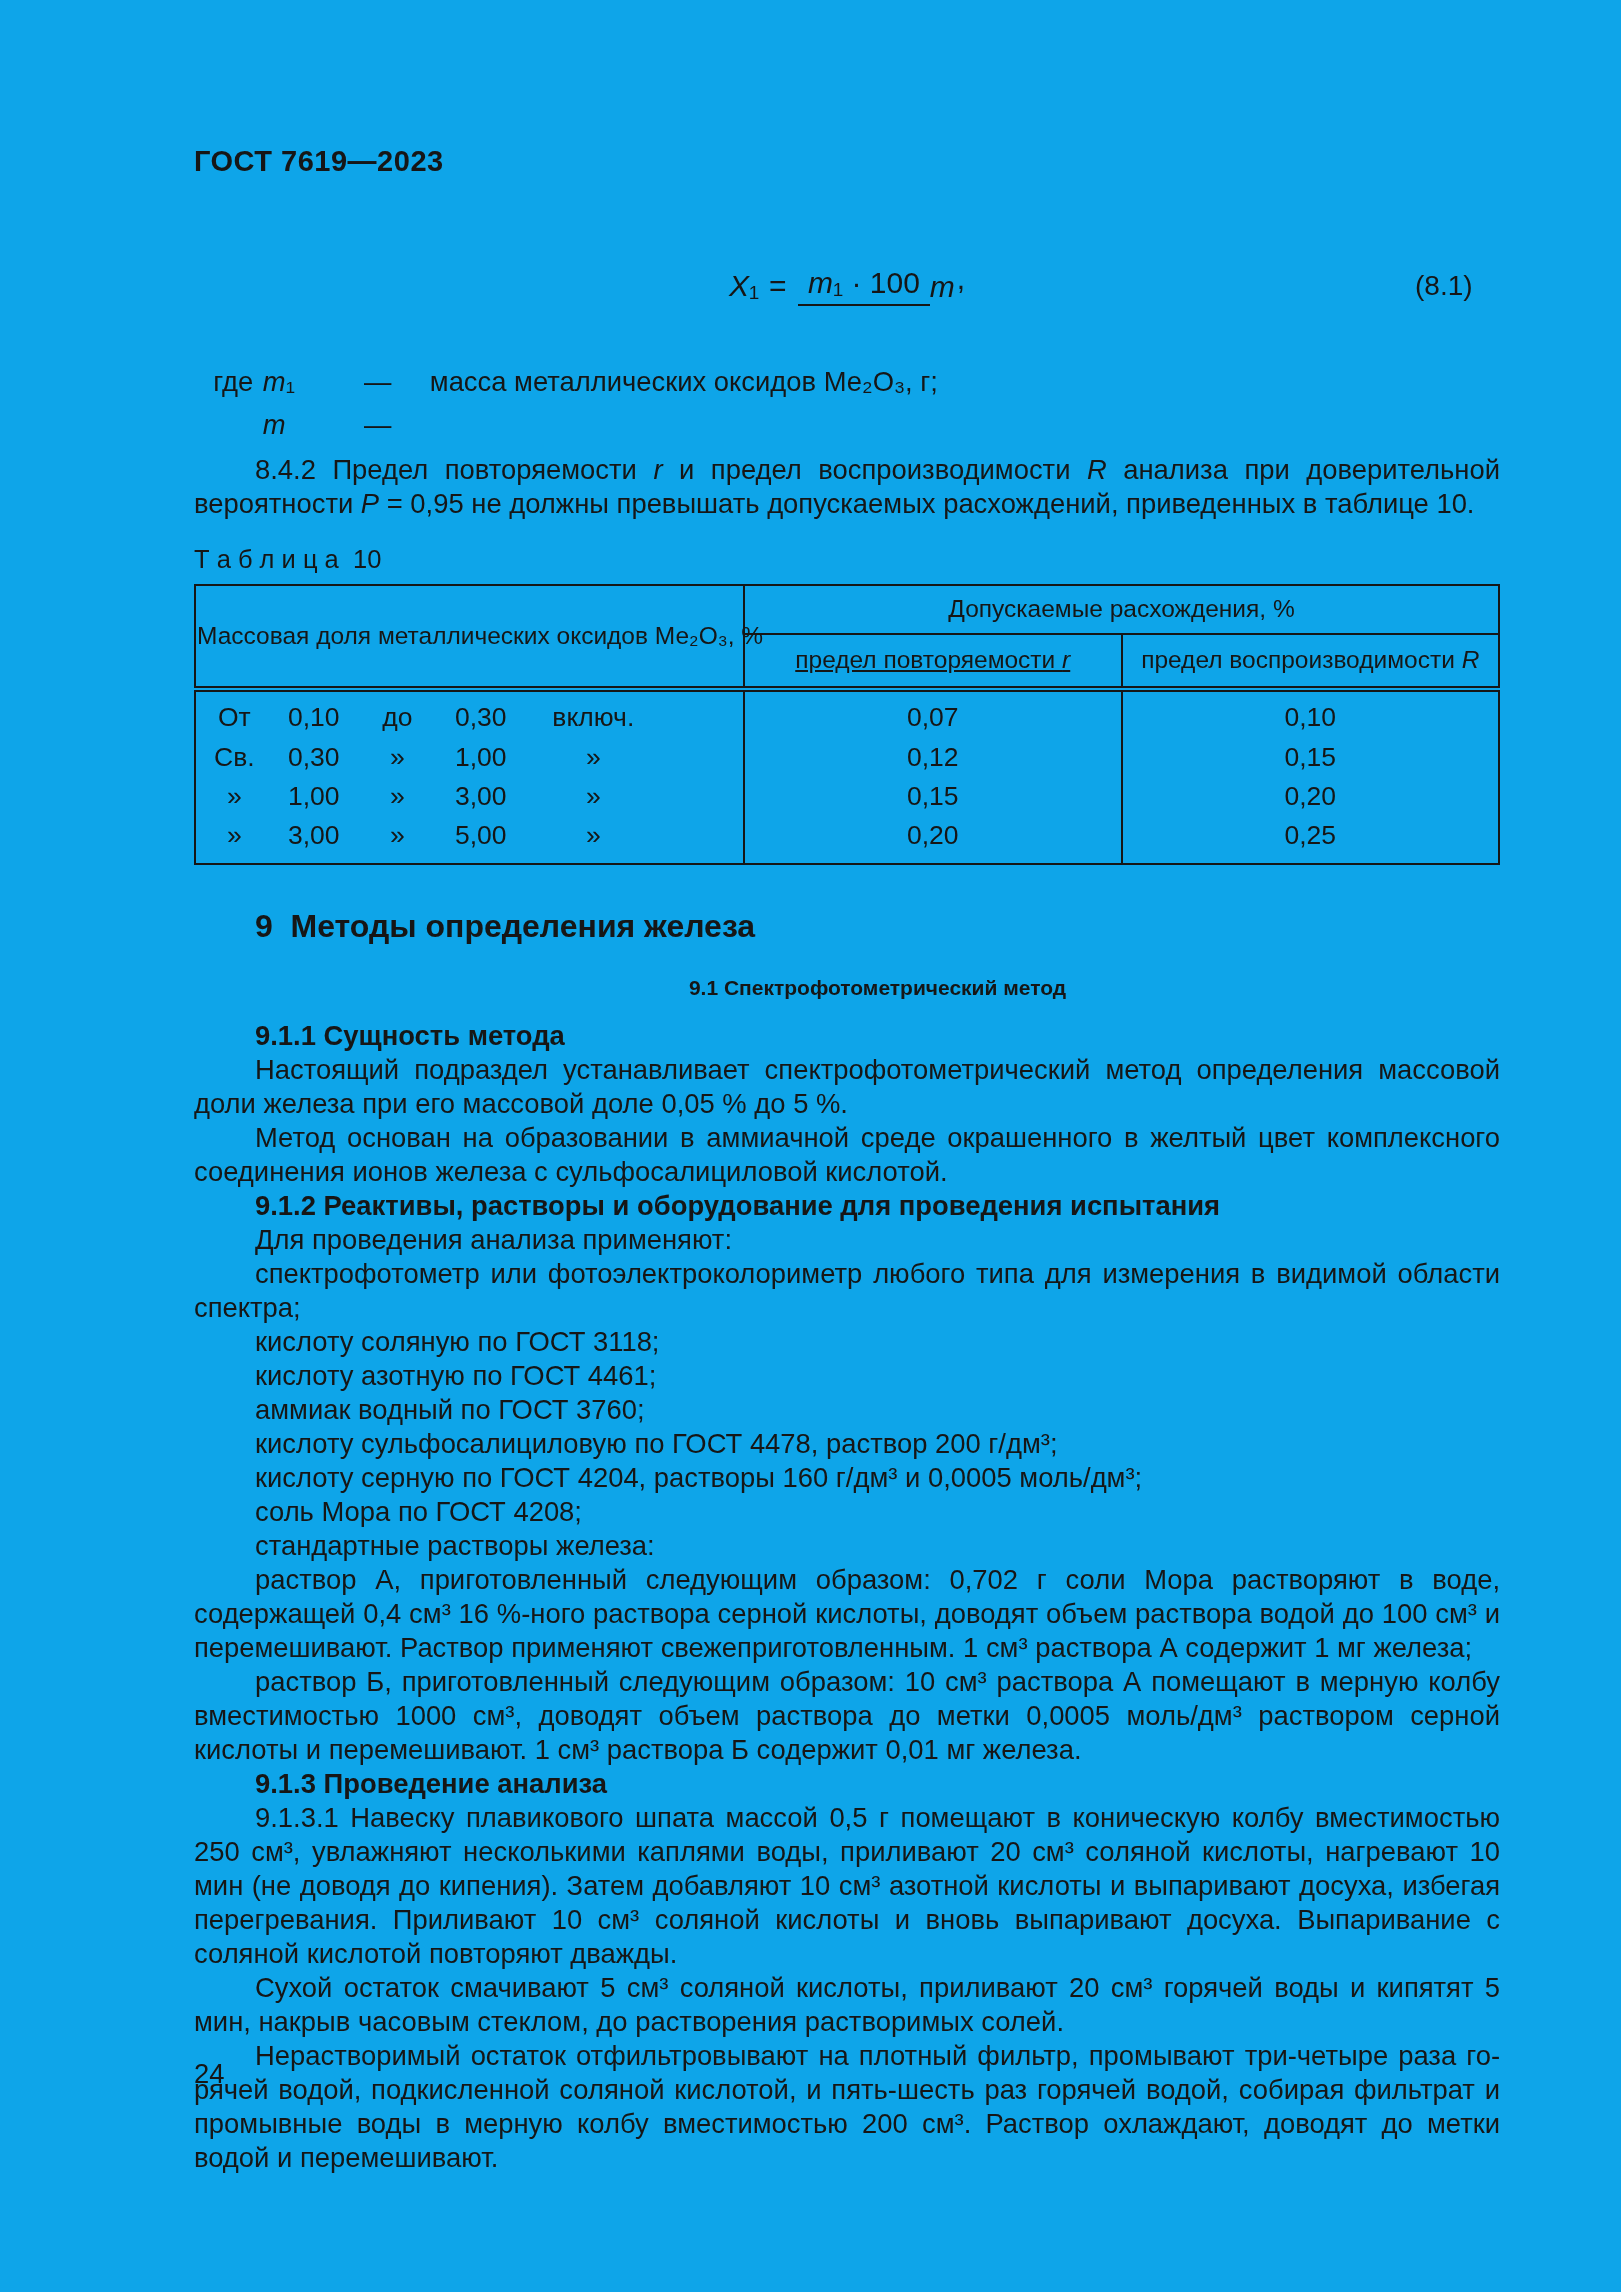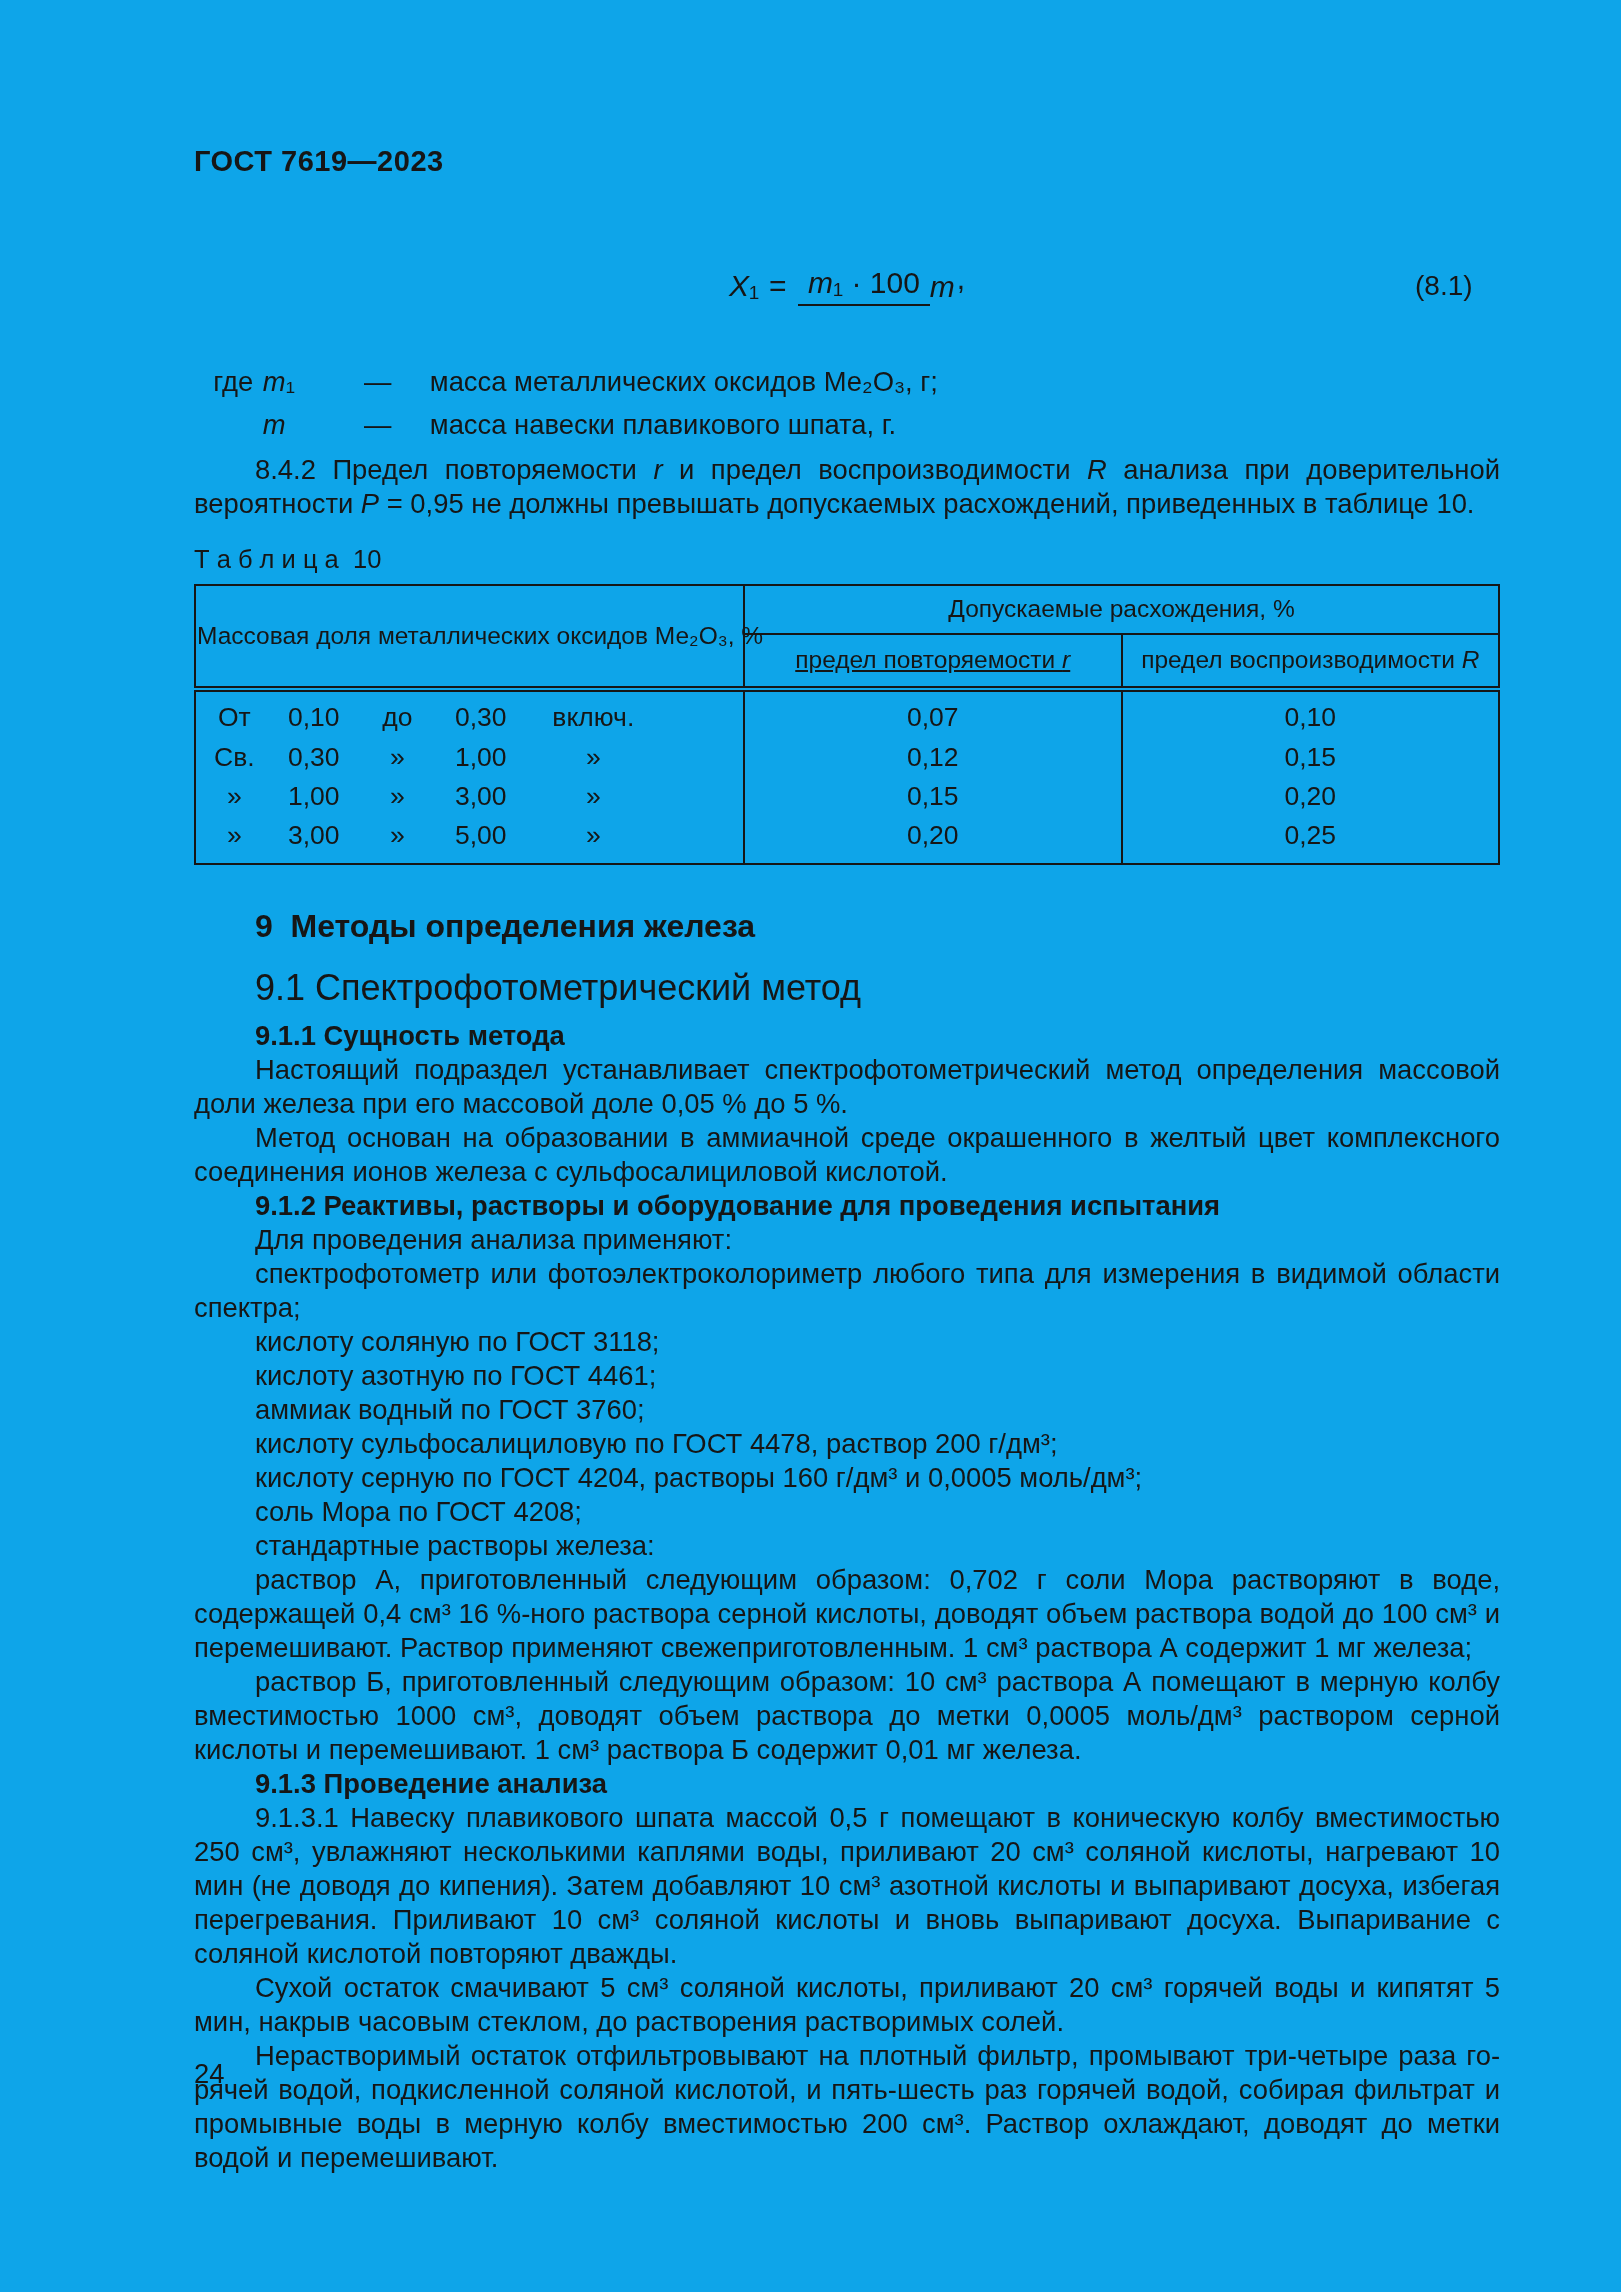--- a/index.html
+++ b/index.html
@@ -46,21 +46,21 @@
   .sh1{width:363px;border-right:2.9px solid #161616;text-decoration:underline;}
   .sh2{width:398px;}
   tbody.t10b td{font-size:26.5px;padding:5.9px 0;line-height:27.4px;}
   tbody.t10b tr:first-child td{padding-top:12.7px;}
   tbody.t10b tr:last-child td{padding-bottom:13.7px;}
   .td-c1{padding-left:7.8px !important;}
   .td-c2,.td-c3{border-left:2.9px solid #161616;text-align:center;}
   .range{display:grid;grid-template-columns:61px 98px 69px 98px 127px;justify-items:center;}
 
   .h1s{font-size:32px;font-weight:bold;text-indent:61px;margin:43px 0 0 0;white-space:pre-wrap;}
-  .h2s{font-size:36px;font-weight:normal;text-indent:61px;margin:25.5px 0 0 0;line-height:34px;}
+  .h2s{font-size:21px;font-weight:bold;text-indent:61px;margin:25.5px 0 0 0;line-height:34px;text-align:center;}
   .h3s{font-size:27.4px;font-weight:bold;text-indent:61px;margin:14.7px 0 0 0;line-height:34px;}
   .h4s{font-size:27.4px;font-weight:bold;text-indent:61px;margin:0;line-height:34px;}
 
   .page-num{position:absolute;left:194px;top:2058px;font-size:27.4px;}
 </style>
 </head>
 <body>
 
 <div class="page">
   <div class="content">
@@ -84,21 +84,20 @@
       <div class="where-row">
         <span class="w-lead">где</span>
         <span class="w-var"><i>m</i>₁</span>
         <span class="w-dash">—</span>
         <span class="w-desc">масса металлических оксидов Ме₂О₃, г;</span>
       </div>
       <div class="where-row">
         <span class="w-lead"></span>
         <span class="w-var"><i>m</i></span>
         <span class="w-dash">—</span>
-        <span class="w-desc">масса навески плавикового шпата, г.</span>
       </div>
     </div>
 
     <p class="p p-842">8.4.2 Предел повторяемости <i>r</i> и предел воспроизводимости <i>R</i> анализа при доверительной вероят­ности <i>Р</i> = 0,95 не должны превышать допускаемых расхождений, приведенных в таблице 10.</p>
 
     <div class="table-caption">Т а б л и ц а  10</div>
 
     <table class="t10">
       <thead>
         <tr>

